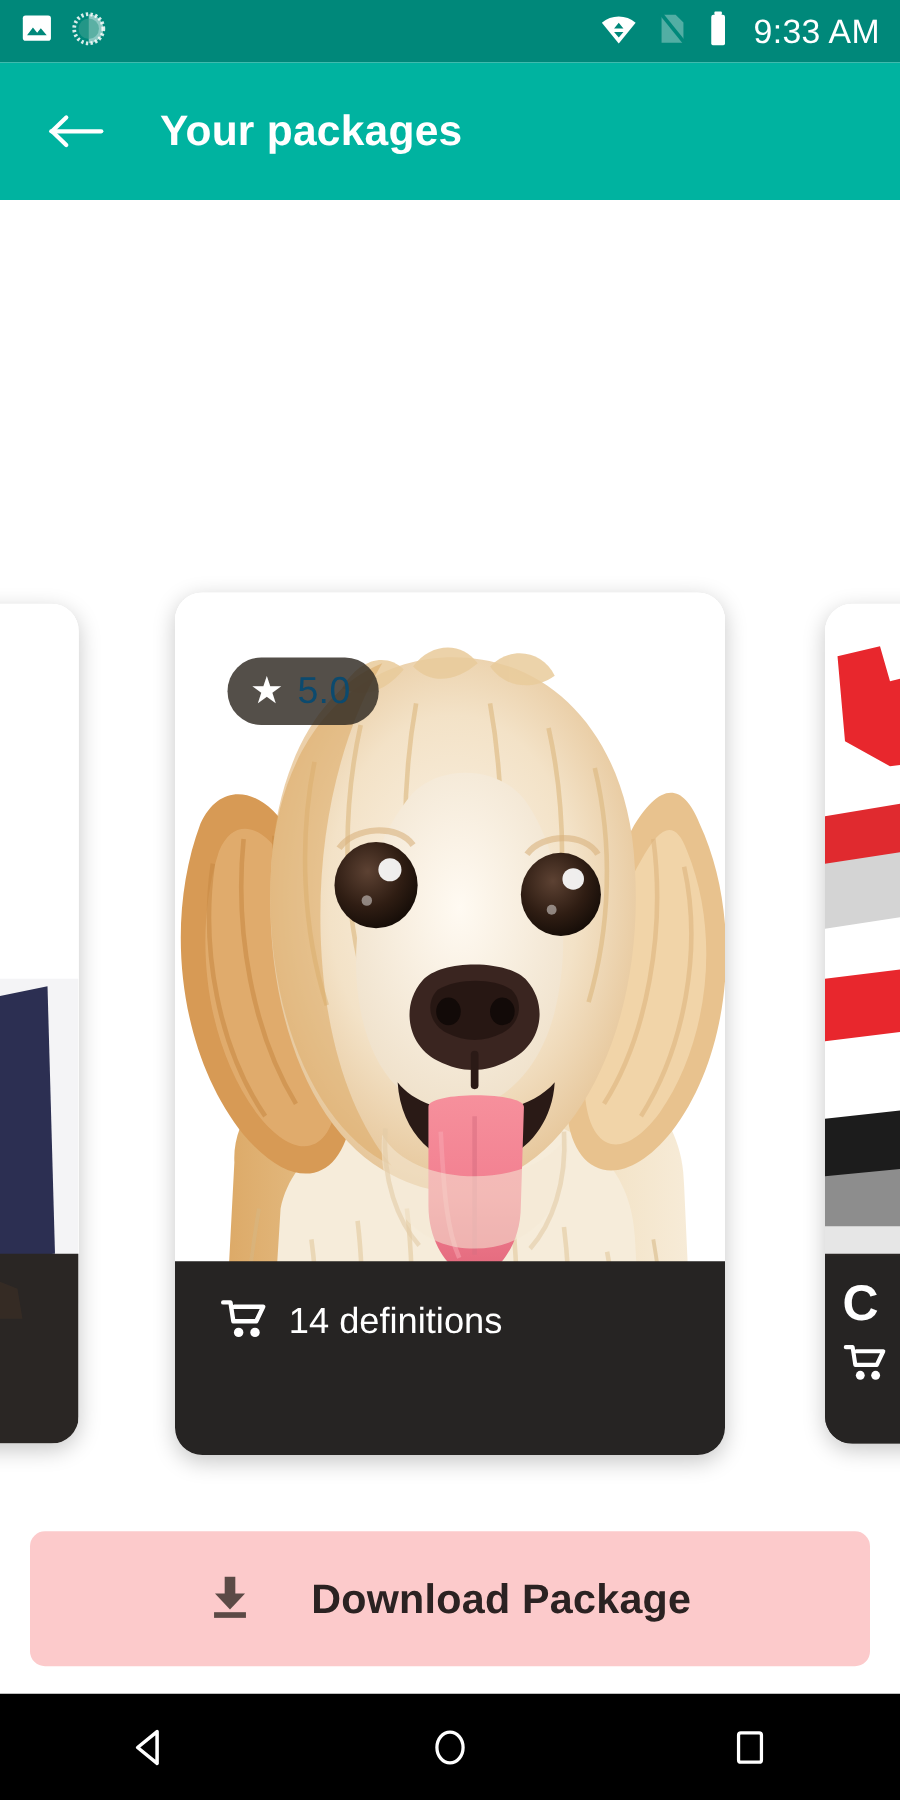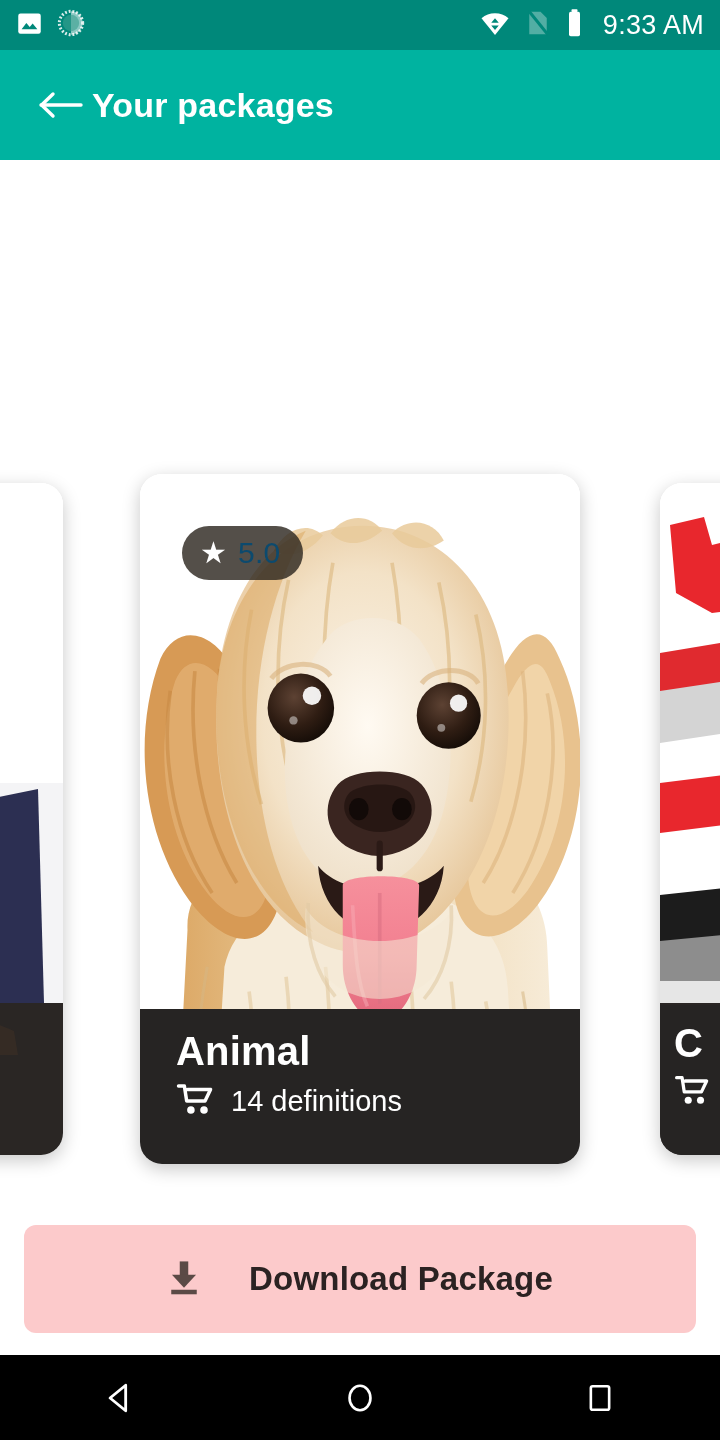--- a/index.html
+++ b/index.html
@@ -18,21 +18,21 @@
   .sb-left{ display:flex; align-items:center; gap:14px; }
   .sb-right{ margin-left:auto; display:flex; align-items:center; gap:15px; }
   .sb-time{ color:#ffffff; font-size:27px; font-weight:400; letter-spacing:.3px; margin-left:5px; }
 
   
   .appbar{
     position:absolute; top:50px; left:0; width:720px; height:110px;
     background:#00b3a0; display:flex; align-items:center; padding-left:30px;
   }
   .back-btn{ width:62px; height:62px; display:flex; align-items:center; justify-content:center; cursor:pointer; }
-  .appbar-title{ color:#ffffff; font-size:34px; font-weight:700; letter-spacing:.2px; }
+  .appbar-title{ color:#ffffff; font-size:34px; font-weight:700; margin-left:36px; letter-spacing:.2px; }
 
   
   .headings{ position:absolute; top:200px; left:40px; width:660px; }
   .h-main{ font-size:66px; font-weight:700; color:#1f1f1f; line-height:1.02; letter-spacing:-1px; }
   .h-sub{ font-size:60px; font-weight:400; color:#7d7d7d; line-height:1.06; letter-spacing:-.5px; margin-top:16px; }
 
   
   .carousel{ position:absolute; top:474px; left:0; width:720px; height:690px; }
 
   .card{
@@ -269,21 +269,20 @@
           </g>
         </svg>
 
         <div class="rating-badge">
           <span class="rating-star">★</span>
           <span class="rating-val">5.0</span>
         </div>
       </div>
 
       <div class="card-footer">
-        <div class="card-title">Animal</div>
         <div class="card-meta">
           <span>
             <svg width="40" height="32" viewBox="0 0 26 22">
               <path d="M1 2h4l1.6 10.4h12.6L23 4.4H7.2" stroke="#ffffff" stroke-width="2.4" fill="none" stroke-linecap="round" stroke-linejoin="round"></path>
               <circle cx="9.5" cy="18.5" r="2.6" fill="#ffffff"></circle>
               <circle cx="18.5" cy="18.5" r="2.6" fill="#ffffff"></circle>
             </svg>
           </span>
           <span class="card-meta-text">14 definitions</span>
         </div>

